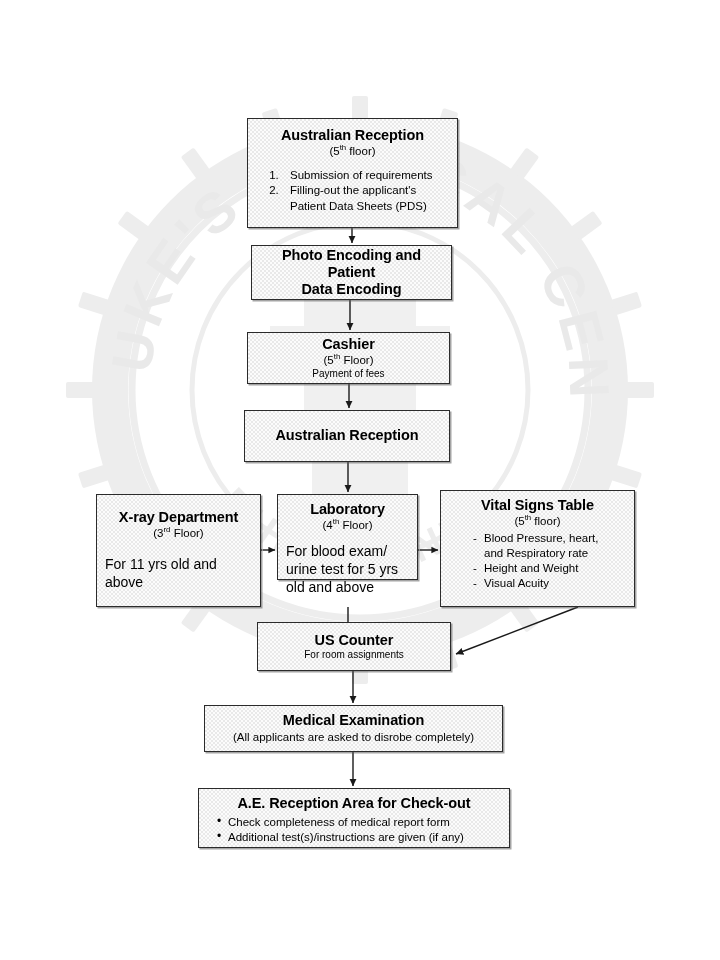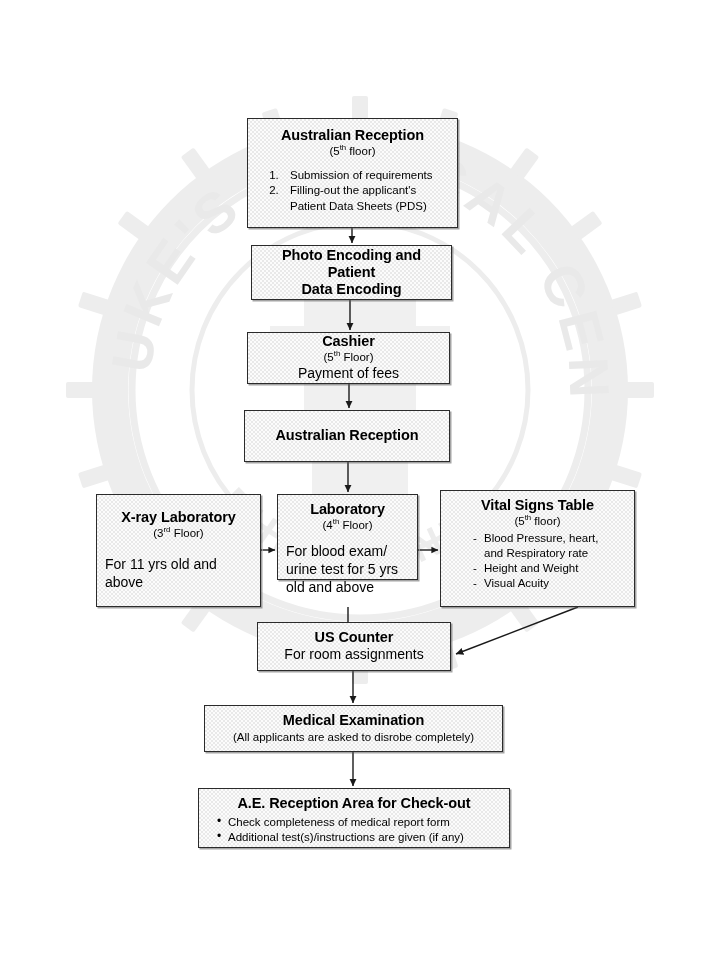--- a/index.html
+++ b/index.html
@@ -60,21 +60,21 @@
     line-height: 1.18;
     letter-spacing: -0.1px;
   }
   .node .subtitle {
     font-size: 11.5px;
     text-align: center;
     line-height: 1.2;
     margin-top: 1px;
   }
   .node .sub2 {
-    font-size: 14px;
+    font-size: 10px;
     text-align: center;
     line-height: 1.25;
   }
   .node .body {
     font-size: 14px;
     line-height: 1.3;
   }
   .node .body.center { text-align: center; }
   sup {
     font-size: 0.68em;
@@ -256,21 +256,21 @@
     <div class="title">Cashier</div>
     <div class="subtitle"><span>(5</span><sup>th</sup><span> Floor)</span></div>
     <div class="sub2">Payment of fees</div>
   </div>
 
   <div class="node" id="n-reception2">
     <div class="title">Australian Reception</div>
   </div>
 
   <div class="node" id="n-xray">
-    <div class="title">X-ray Laboratory</div>
+    <div class="title">X-ray Department</div>
     <div class="subtitle"><span>(3</span><sup>rd</sup><span> Floor)</span></div>
     <div class="body center">For 11 yrs old and above</div>
   </div>
 
   <div class="node" id="n-lab">
     <div class="title">Laboratory</div>
     <div class="subtitle"><span>(4</span><sup>th</sup><span> Floor)</span></div>
     <div class="body">For blood exam/ urine test for 5 yrs old and above</div>
   </div>
 

